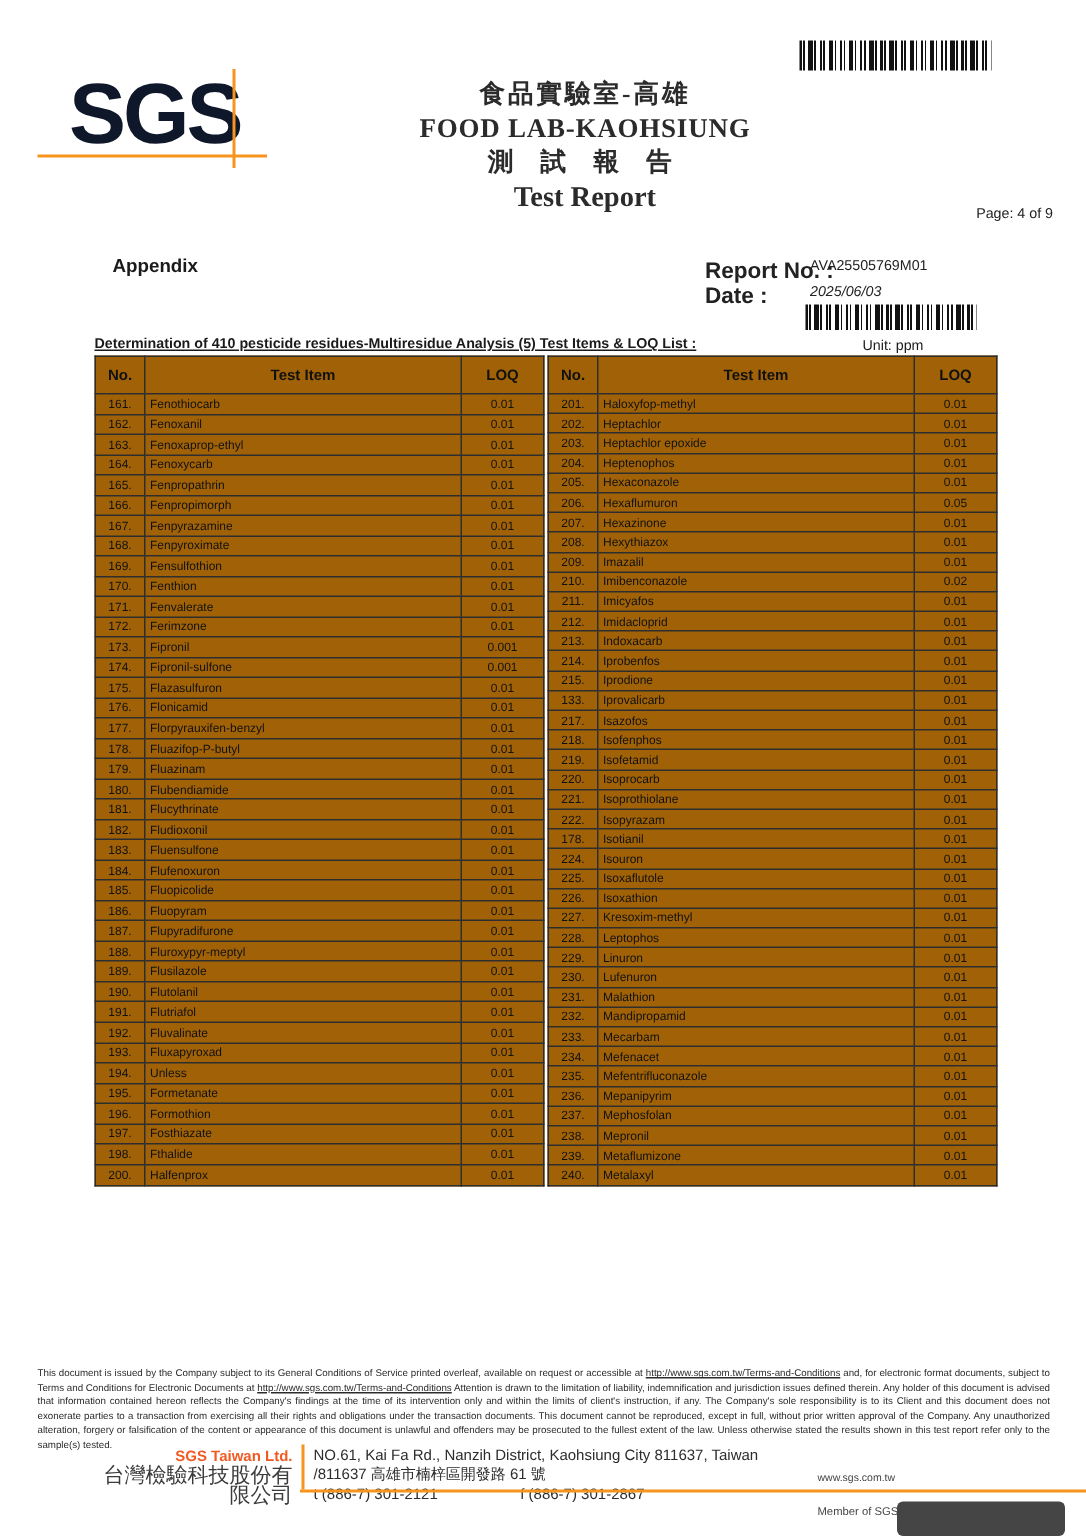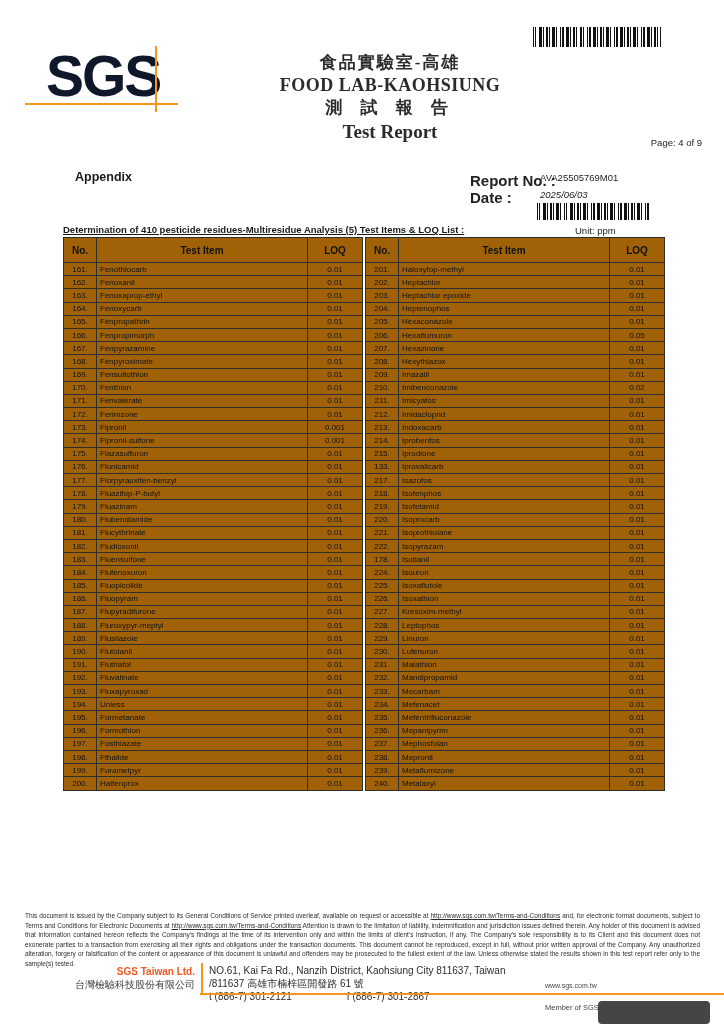--- a/index.html
+++ b/index.html
@@ -69,21 +69,21 @@
   col.w-no { width: 33px; } col.w-item { width: 211px; } col.w-loq { width: 55px; }
   
   .legal {
     position: absolute; left: 25px; top: 911px; width: 675px;
     font-size: 6.5px; line-height: 1.47; text-align: justify; color: #2c2c2c;
   }
   .legal .lnk { text-decoration: underline; }
   
   .footer-company { position: absolute; left: 60px; top: 965px; width: 135px; text-align: right; }
   .company-en { font-size: 10px; font-weight: bold; color: #f15a22; line-height: 13px; }
-  .company-zh { font-size: 10px; color: #3a3a3a; font-family: "Liberation Serif", serif; line-height: 13px; }
+  .company-zh { font-size: 14px; color: #3a3a3a; font-family: "Liberation Serif", serif; line-height: 13px; }
   .footer-vline { position: absolute; left: 201px; top: 963px; width: 1.5px; height: 30px; background: #f7941e; }
   .footer-address { position: absolute; left: 209px; top: 964px; width: 330px; font-size: 10px; color: #2c2c2c; line-height: 13px; }
   .footer-phones { display: flex; gap: 55px; align-items: center; }
   .footer-site { position: absolute; left: 545px; top: 982px; font-size: 7px; color: #444; }
   .footer-hline { position: absolute; left: 200px; top: 993px; width: 524px; height: 1.5px; background: #f7941e; }
   .footer-member { position: absolute; left: 545px; top: 1003px; font-size: 7.5px; color: #444; }
   .footer-stamp { position: absolute; left: 598px; top: 1001px; width: 112px; height: 23px; background: #454545; border-radius: 4px; }
 </style>
 </head>
 <body>
@@ -310,25 +310,20 @@
             <td class="c-loq">0.01</td>
           </tr>
           <tr>
             <td class="c-no">197.</td>
             <td class="c-item">Fosthiazate</td>
             <td class="c-loq">0.01</td>
           </tr>
           <tr>
             <td class="c-no">198.</td>
             <td class="c-item">Fthalide</td>
-            <td class="c-loq">0.01</td>
-          </tr>
-          <tr>
-            <td class="c-no">199.</td>
-            <td class="c-item">Furametpyr</td>
             <td class="c-loq">0.01</td>
           </tr>
           <tr>
             <td class="c-no">200.</td>
             <td class="c-item">Halfenprox</td>
             <td class="c-loq">0.01</td>
           </tr>
         </tbody>
     </table>
     <table class="doc-table">

